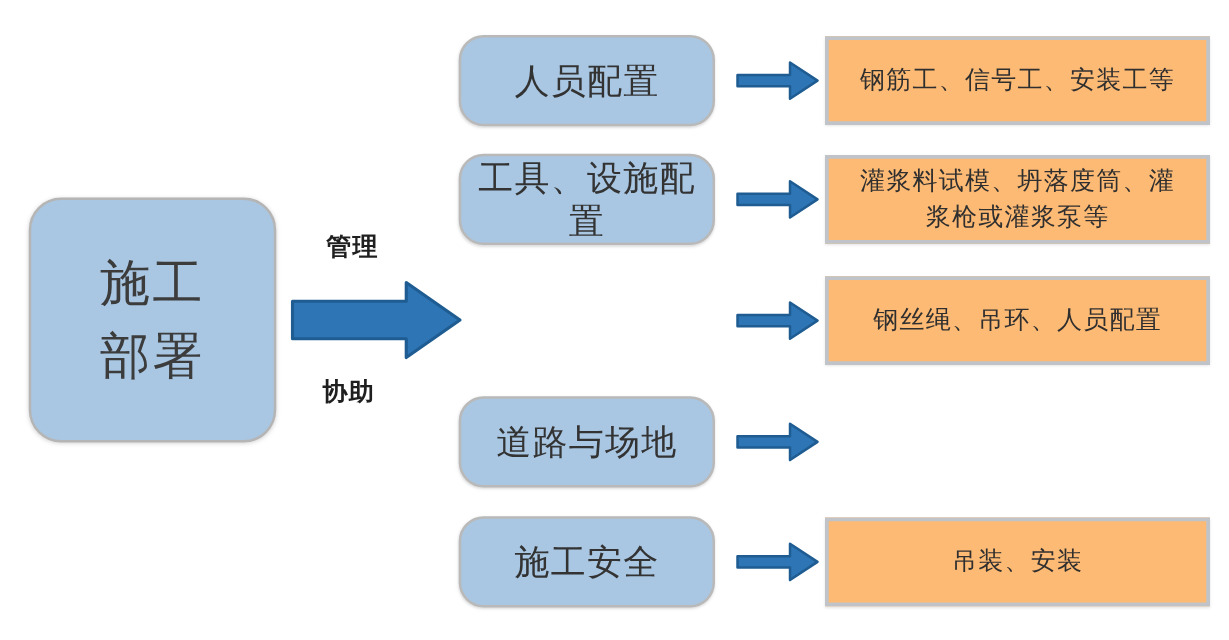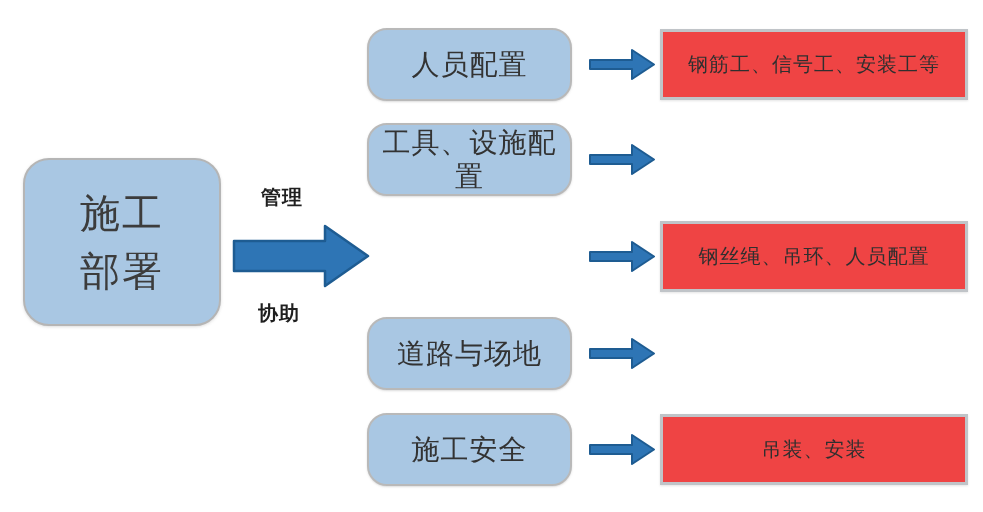--- a/index.html
+++ b/index.html
@@ -5,21 +5,21 @@
   html,body{margin:0;padding:0;background:#fff;}
   .canvas{
     position:relative;
     width:983px;height:512px;
     background:#ffffff;
     font-family:"Liberation Sans","DejaVu Sans",sans-serif;
     overflow:hidden;
   }
   
   .root-box{
-    position:absolute;left:23px;top:158px;width:198px;height:168px;
+    position:absolute;left:23px;top:158px;width:198px;height:196px;
     box-sizing:border-box;
     background:#a9c7e3;
     border:2px solid #b5b5b5;
     border-radius:26px;
     display:flex;align-items:center;justify-content:center;
     box-shadow:0 1px 3px rgba(120,120,120,0.25);
   }
   .root-label{
     font-size:40px;line-height:1.45;color:#3c3c3c;
     text-align:center;white-space:pre-line;letter-spacing:2px;
@@ -45,21 +45,21 @@
     box-shadow:0 1px 2px rgba(120,120,120,0.25);
   }
   .mid-label{
     font-size:28px;line-height:1.2;color:#333333;
     text-align:center;letter-spacing:1px;
   }
   .small-arrow{position:absolute;left:588px;top:20px;}
   .right-box{
     position:absolute;left:660px;top:1px;width:308px;height:71px;
     box-sizing:border-box;
-    background:#ef4444;
+    background:#fdba74;
     border:3px solid #c0c4c8;
     display:flex;align-items:center;justify-content:center;
     padding:0 20px;
     box-shadow:0 1px 2px rgba(120,120,120,0.2);
   }
   .right-label{
     font-size:20px;line-height:1.45;color:#2f2f2f;
     text-align:center;letter-spacing:1px;
   }
 </style>
@@ -91,20 +91,23 @@
     </div>
   </div>
 
   <div class="row" style="top:123px">
     <div class="mid-box">
       <span class="mid-label">工具、设施配置</span>
     </div>
     <svg class="small-arrow" width="68" height="33" viewBox="0 0 68 33">
       <polygon points="2,12 44,12 44,2 66,16.5 44,31 44,21 2,21" fill="#2e75b5" stroke="#1e5c92" stroke-width="2" stroke-linejoin="round"></polygon>
     </svg>
+    <div class="right-box">
+      <span class="right-label">灌浆料试模、坍落度筒、灌浆枪或灌浆泵等</span>
+    </div>
   </div>
 
   <div class="row" style="top:220px">
     <svg class="small-arrow" width="68" height="33" viewBox="0 0 68 33">
       <polygon points="2,12 44,12 44,2 66,16.5 44,31 44,21 2,21" fill="#2e75b5" stroke="#1e5c92" stroke-width="2" stroke-linejoin="round"></polygon>
     </svg>
     <div class="right-box">
       <span class="right-label">钢丝绳、吊环、人员配置</span>
     </div>
   </div>

